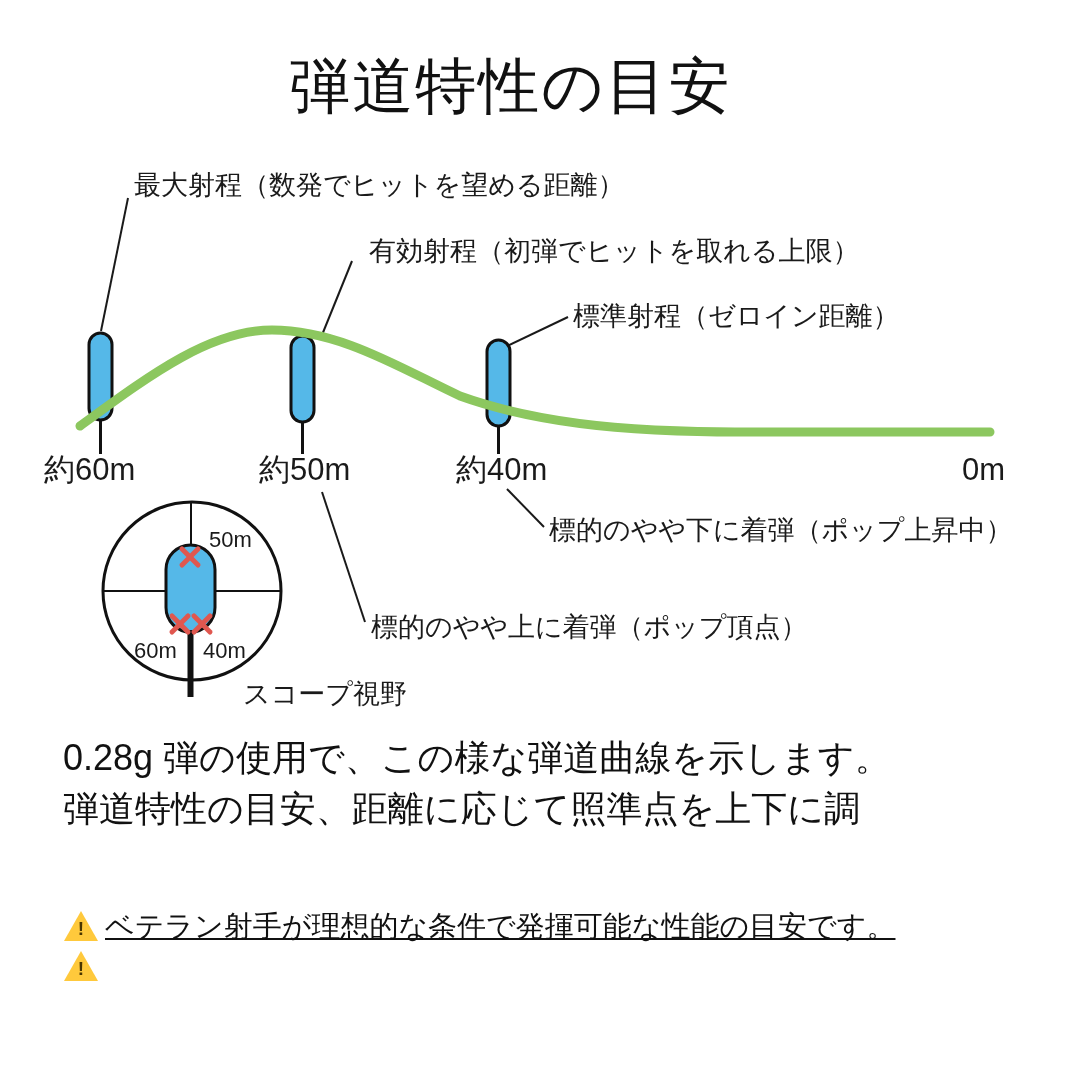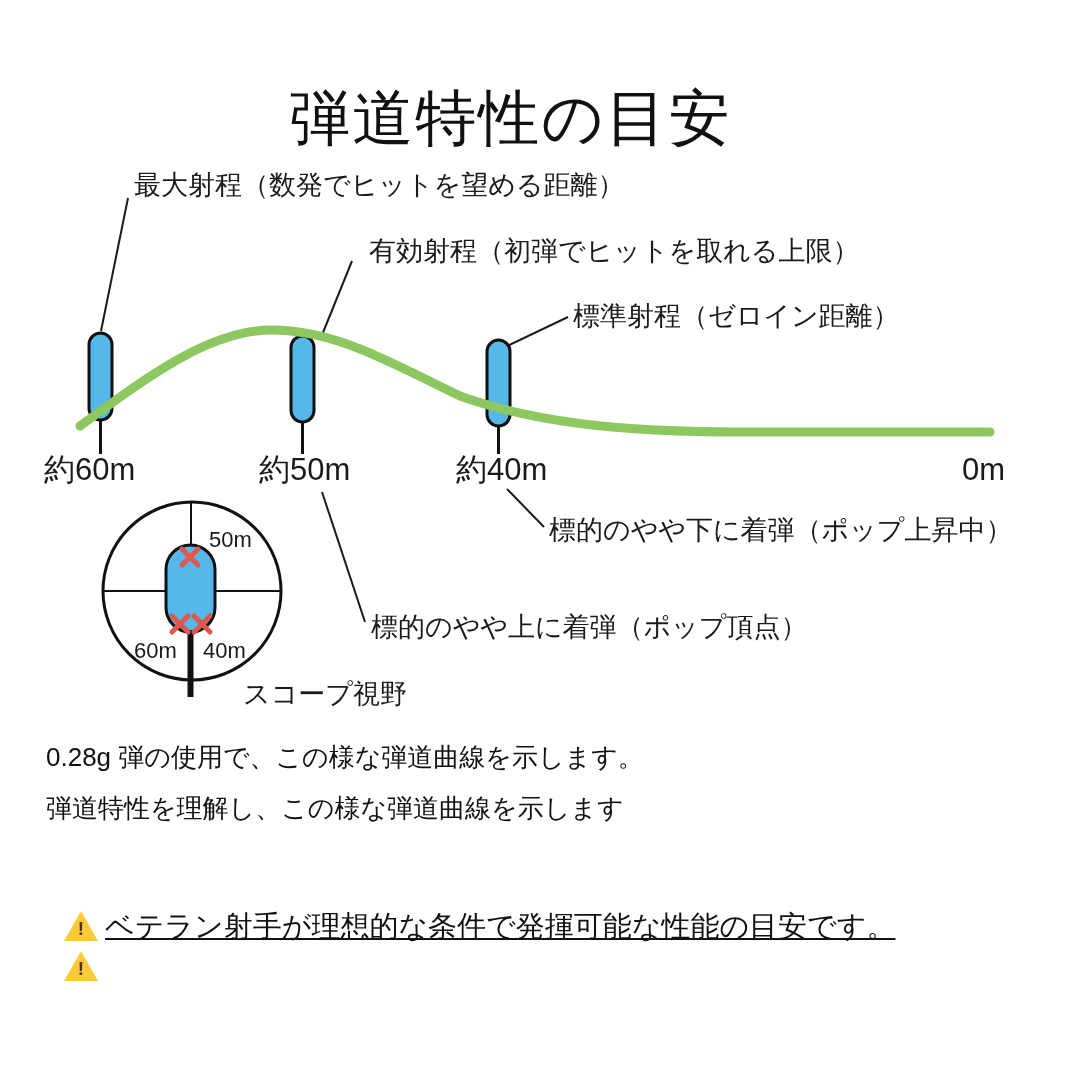--- a/index.html
+++ b/index.html
@@ -5,31 +5,30 @@
   html, body { margin:0; padding:0; }
   body {
     width:1080px; height:1080px; position:relative; overflow:hidden;
     background:#ffffff; color:#111;
     font-family:"Liberation Sans","DejaVu Sans",sans-serif;
   }
   .title {
     position:absolute; top:46px; left:0; width:1021px;
     text-align:center; font-size:61px; font-weight:500; color:#111;
     letter-spacing:2px;
-    margin-top:32px;
   }
   svg.diagram { position:absolute; top:0; left:0; }
   svg text { fill:#1a1a1a; font-family:"Liberation Sans","DejaVu Sans",sans-serif; }
   text.note  { font-size:27px; }
   text.dist  { font-size:31px; }
   text.scopetext { font-size:22px; }
   text.caption   { font-size:27px; }
   .body-text {
-    position:absolute; left:46px; top:732px; width:990px;
-    font-size:26px; line-height:51px; color:#111; white-space:nowrap;
+    position:absolute; left:63px; top:732px; width:990px;
+    font-size:36px; line-height:51px; color:#111; white-space:nowrap;
   }
   .warnings {
     position:absolute; left:64px; top:906px; width:990px;
     font-size:29px; line-height:40px; color:#111;
   }
   .warning-row { display:flex; align-items:flex-start; gap:7px; }
   .warning-icon {
     flex:0 0 34px; width:34px; height:30px; margin-top:5px;
     background:#FFC93C;
     clip-path:polygon(50% 0, 100% 100%, 0 100%);
@@ -99,21 +98,21 @@
 
     <text class="scopetext" x="209" y="547">50m</text>
     <text class="scopetext" x="134" y="658">60m</text>
     <text class="scopetext" x="203" y="658">40m</text>
     <text class="caption" x="243" y="703">スコープ視野</text>
   </g>
 </svg>
 
 <div class="body-text">
   <div>0.28g 弾の使用で、この様な弾道曲線を示します。</div>
-  <div>弾道特性を理解し、この様な弾道曲線を示します</div>
+  <div>弾道特性の目安、距離に応じて照準点を上下に調</div>
 </div>
 
 <div class="warnings">
   <div class="warning-row">
     <span class="warning-icon">
       <span class="excl">!</span>
     </span>
     <div class="warning-text">ベテラン射手が理想的な条件で発揮可能な性能の目安です。</div>
   </div>
   <div class="warning-row">

